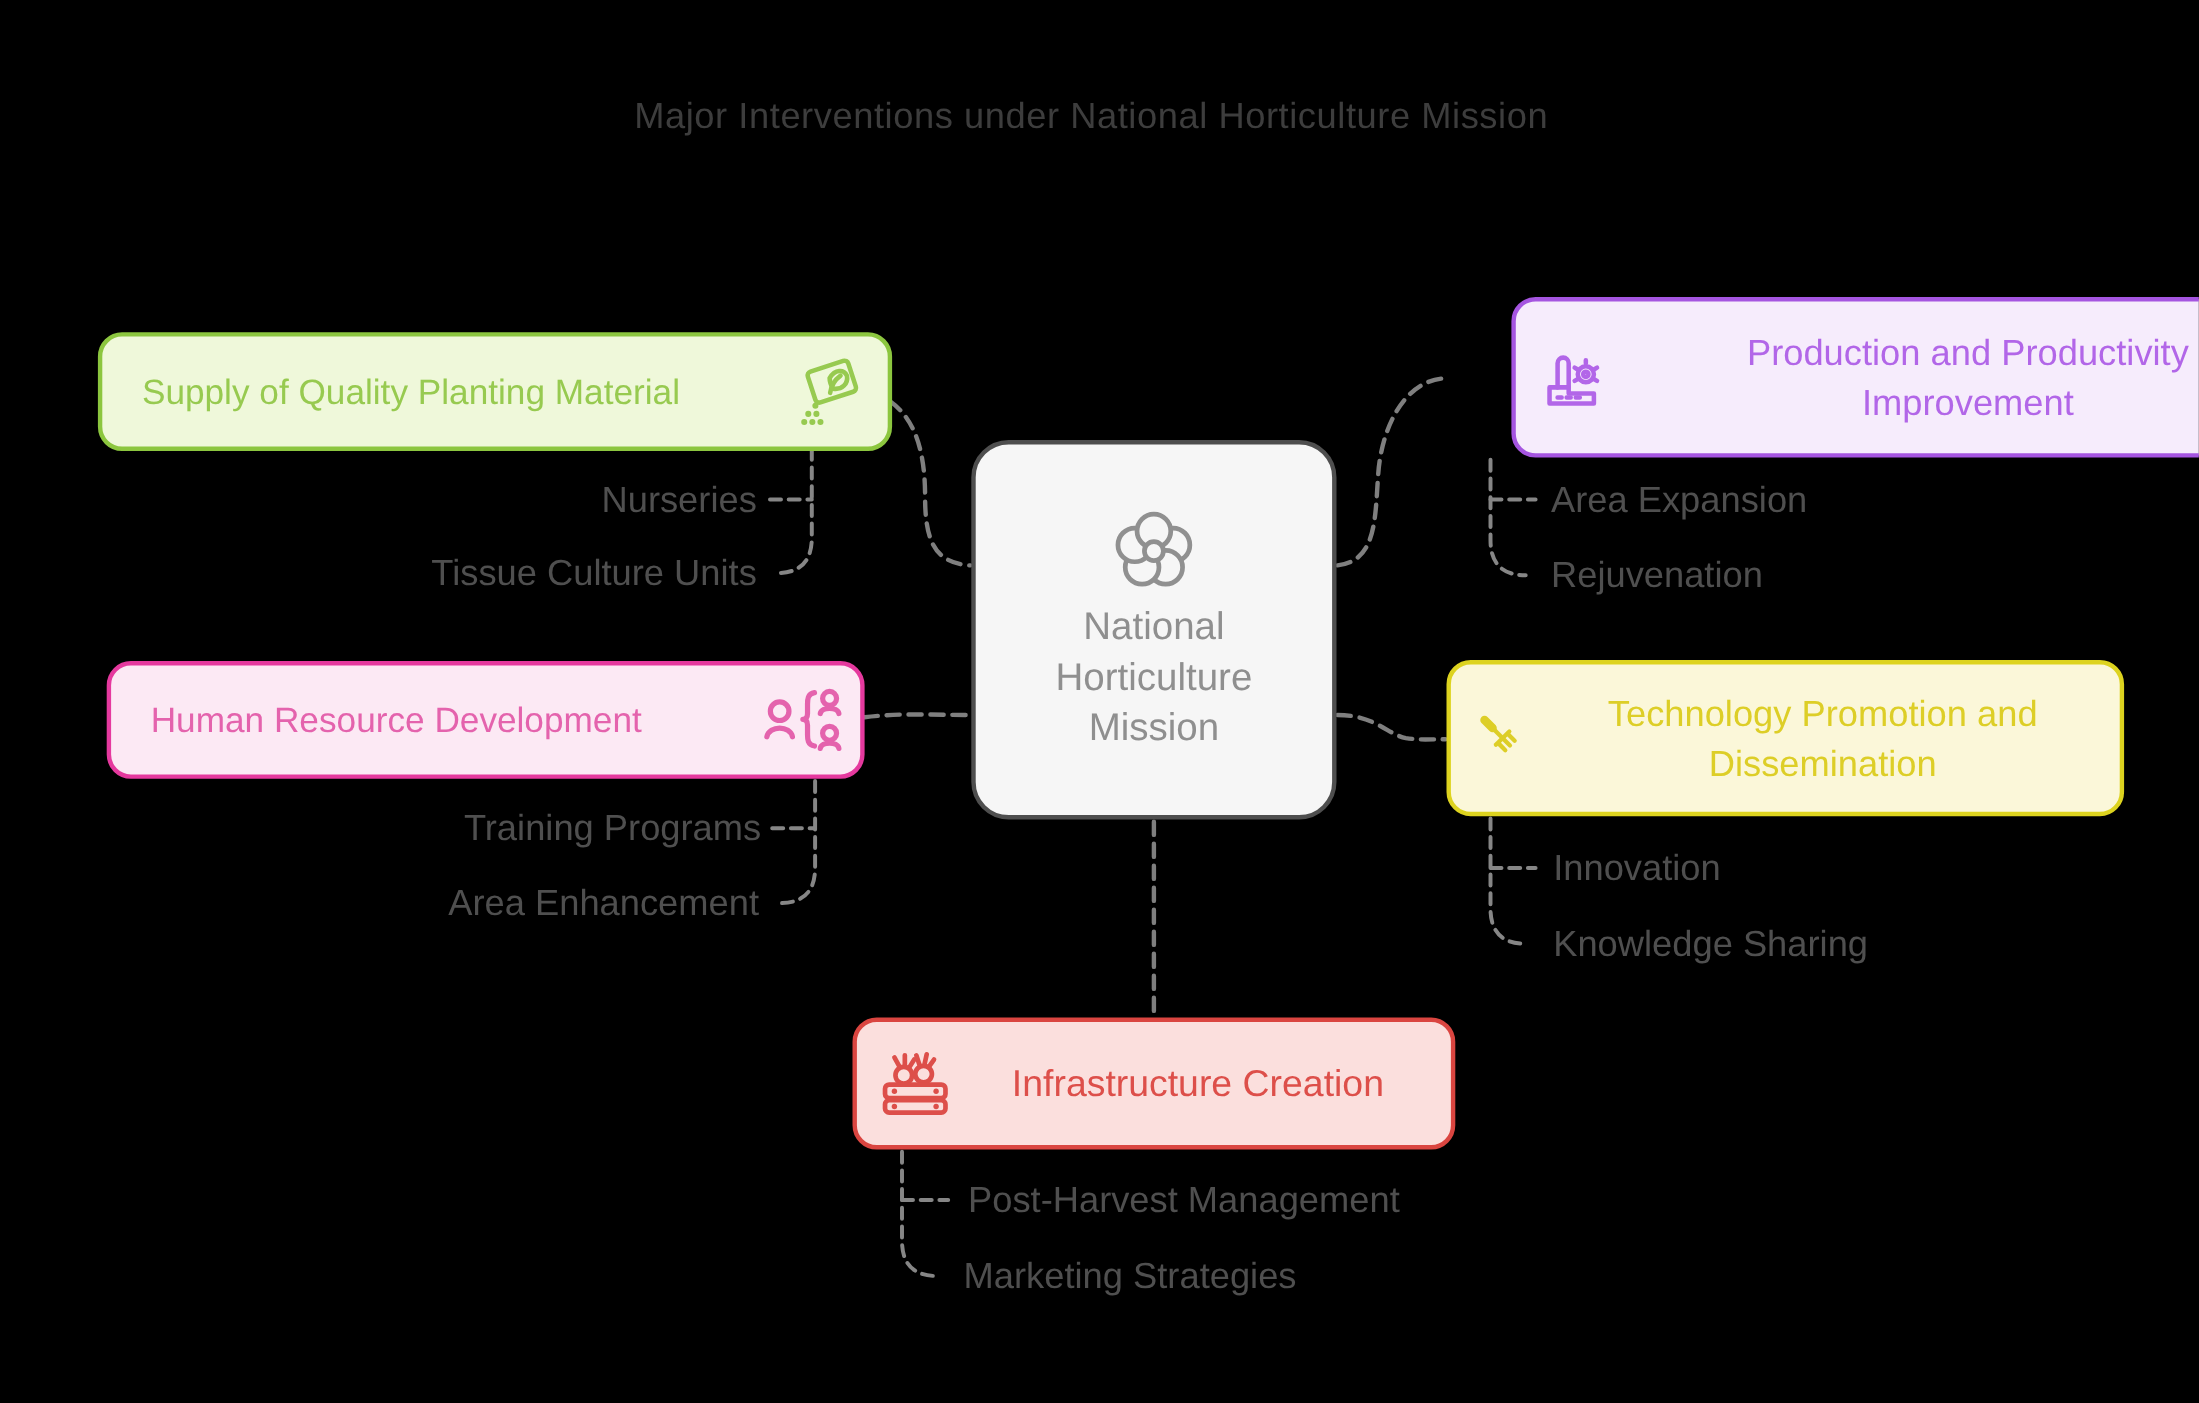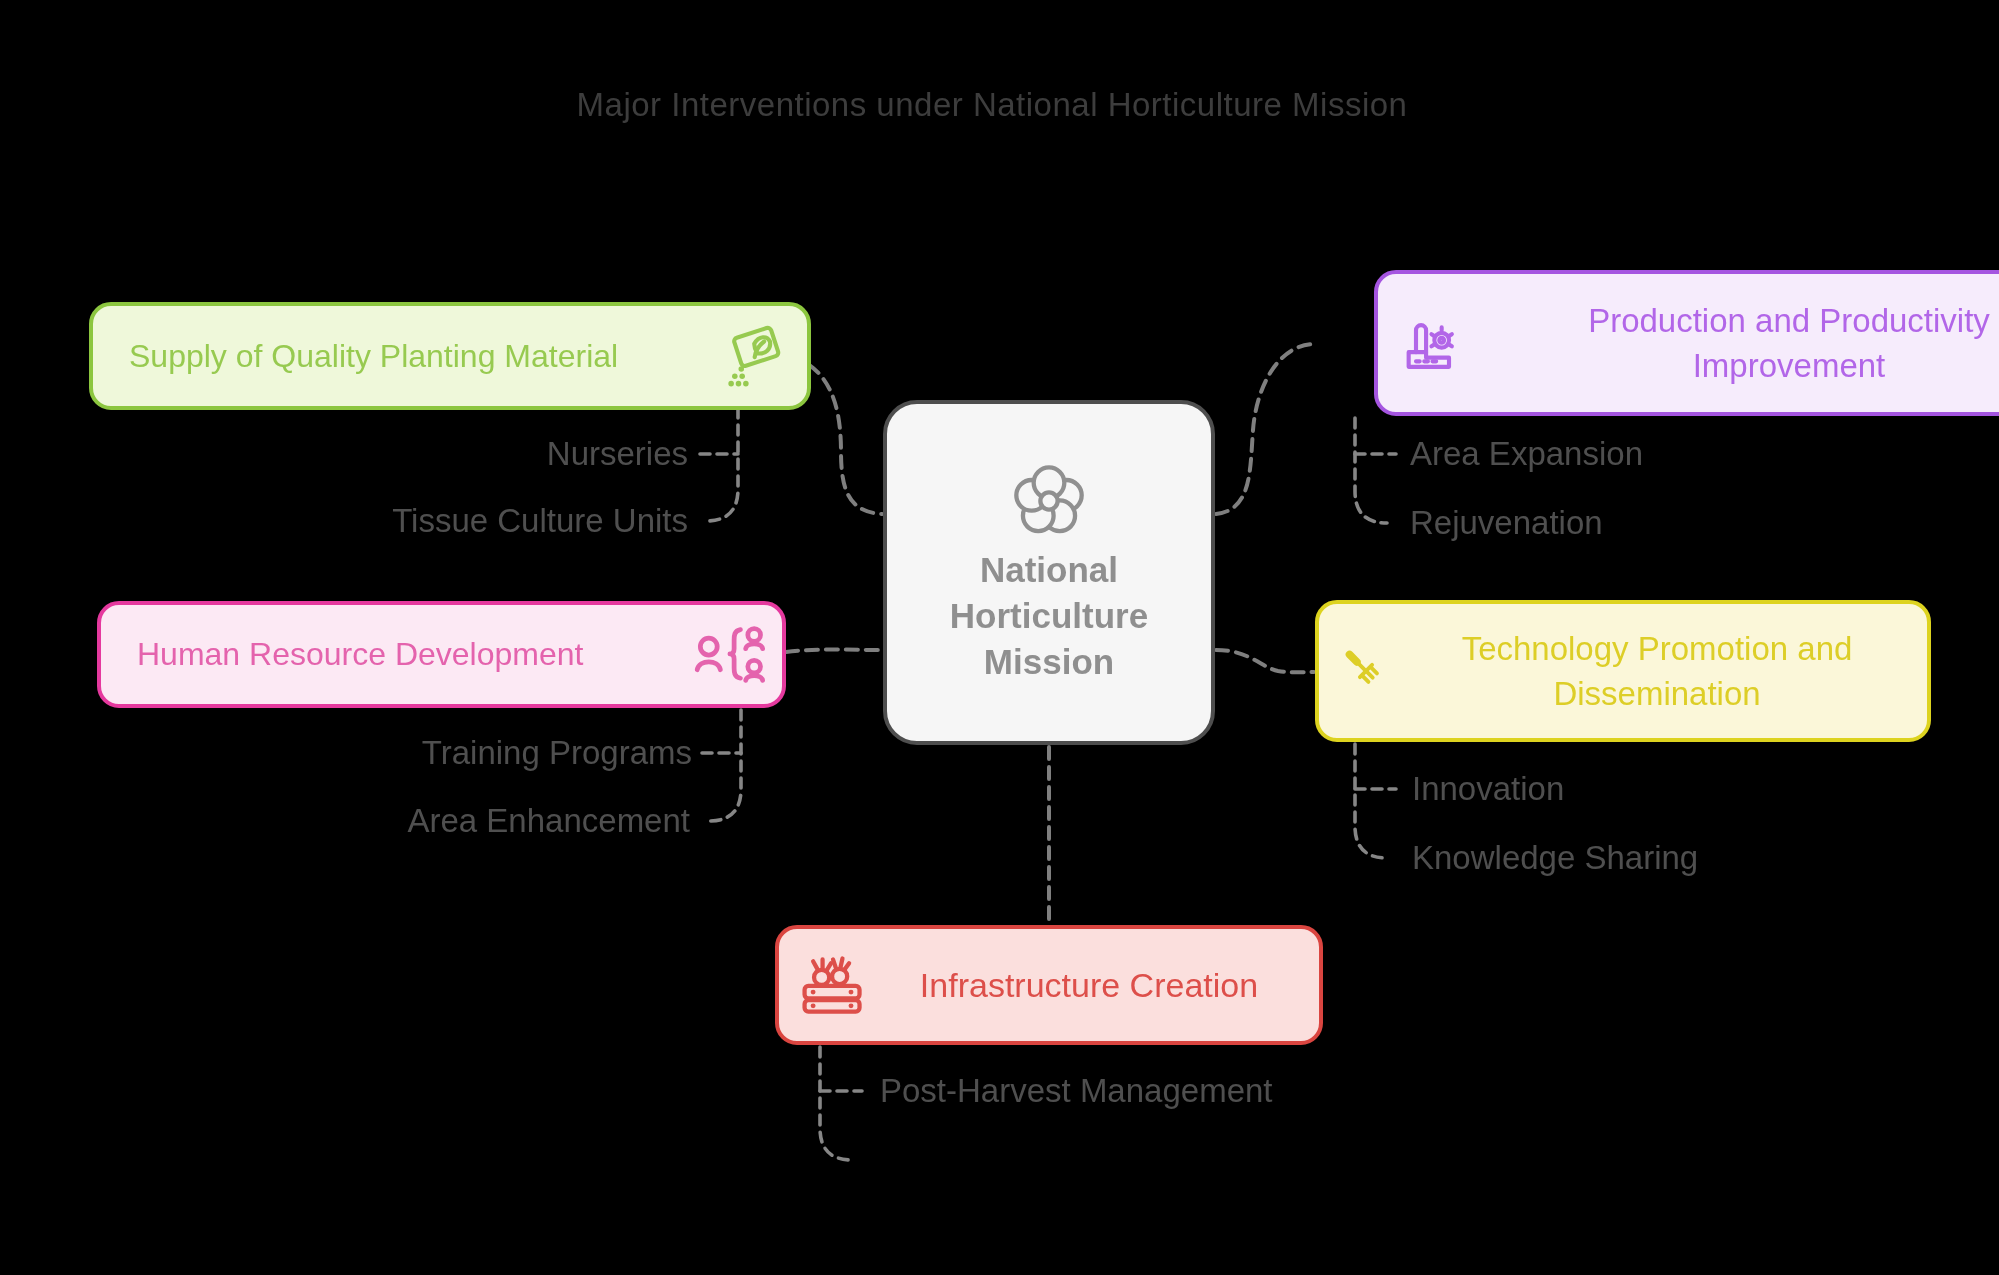--- a/index.html
+++ b/index.html
@@ -25,21 +25,21 @@
   #box-production{left:1374px;top:270px;width:758px;height:146px;padding:0 10px 0 16px;justify-content:space-between;}
   #box-technology{left:1315px;top:600px;width:616px;height:142px;padding:0 10px 0 16px;}
   #box-infra{left:775px;top:925px;width:548px;height:120px;padding:0 10px 0 18px;}
   .center-title{flex:1;text-align:center;font-size:33px;line-height:45px;}
   
   #center-node{
     left:883px;top:400px;width:332px;height:345px;background:#f6f6f6;
     border:4px solid #4e4e4e;border-radius:34px;box-sizing:border-box;
     display:flex;flex-direction:column;align-items:center;justify-content:center;
   }
-  #center-text{color:#8f8f8f;font-size:35px;line-height:46px;text-align:center;margin-top:6px;font-weight:bold;}
+  #center-text{color:#8f8f8f;font-size:35px;line-height:46px;text-align:center;margin-top:6px;}
   
   .child-label{font-size:33px;color:#4f4f4f;line-height:38px;}
   .r{text-align:right;}
   #lbl-nurseries{left:288px;width:400px;top:435px;}
   #lbl-tissue{left:288px;width:400px;top:502px;}
   #lbl-training{left:292px;width:400px;top:734px;}
   #lbl-skill{left:290px;width:400px;top:802px;}
   #lbl-area{left:1410px;top:435px;}
   #lbl-rejuv{left:1410px;top:504px;}
   #lbl-innovation{left:1412px;top:770px;}
@@ -179,14 +179,15 @@
           <circle cx="17" cy="43.5" r="2.6"></circle>
             <circle cx="57" cy="43.5" r="2.6"></circle>
           <circle cx="17" cy="58" r="2.6"></circle>
             <circle cx="57" cy="58" r="2.6"></circle>
         </g>
       </svg>
     </span>
     <span class="center-title nowrap" style="font-size:34px;">Infrastructure Creation</span>
   </div>
   <div id="lbl-postharvest" class="abs child-label">Post-Harvest Management</div>
+  <div id="lbl-marketing" class="abs child-label">Marketing Strategies</div>
 
 </div>
 
 </body></html>

